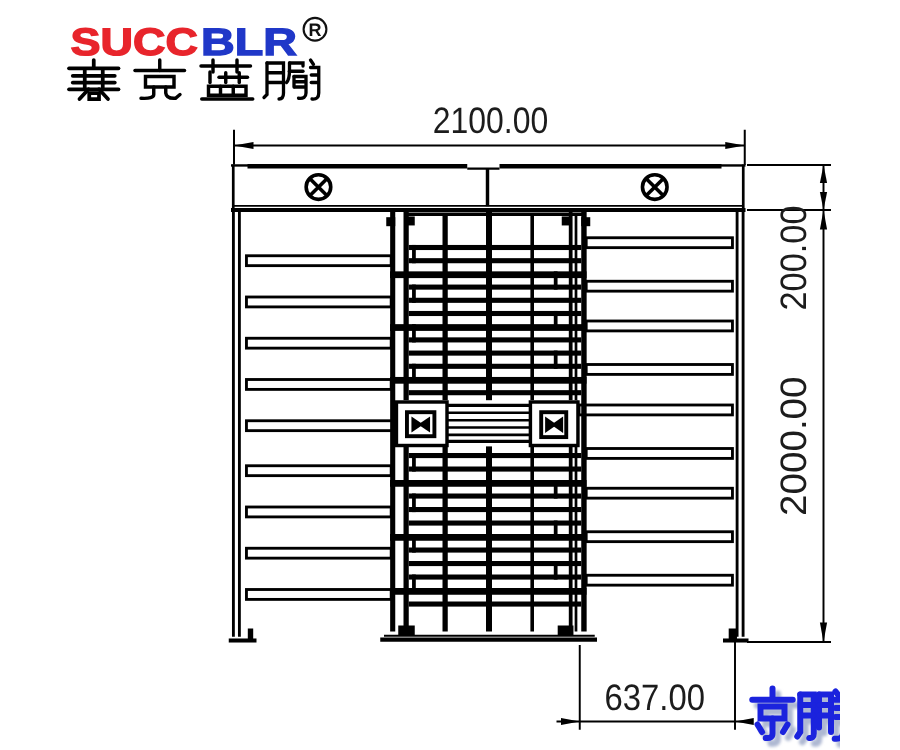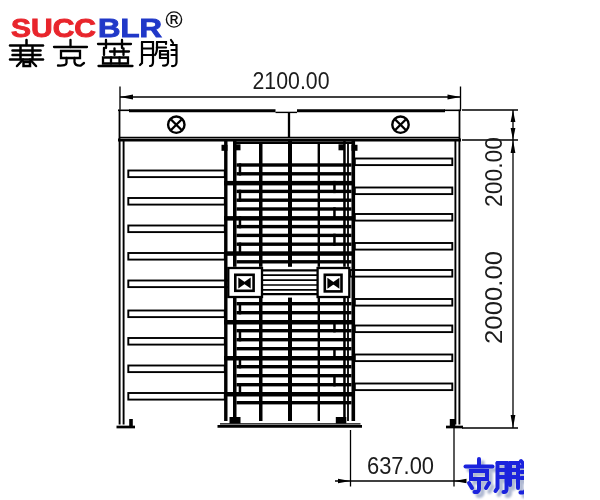--- a/index.html
+++ b/index.html
@@ -1,15 +1,15 @@
 <!DOCTYPE html>
 <html><head><meta charset="utf-8">
 <style>
 html,body{margin:0;padding:0;background:#fff;}
-#page{position:relative;width:524px;height:500px;background:#fff;overflow:hidden;}
+#page{position:relative;width:524px;height:500px;background:#fff;overflow:hidden;margin-left:36px;}
 svg text{font-family:"Liberation Sans",sans-serif;}
 </style></head>
 <body>
 <div id="page">
 <svg width="600" height="500" viewBox="0 0 600 500">
 
 <text x="11" y="36.5" font-size="25.5" font-weight="bold" fill="#e8252c" stroke="#e8252c" stroke-width="0.9" textLength="85" lengthAdjust="spacingAndGlyphs">SUCC</text>
 
 <text x="98" y="36.5" font-size="25.5" font-weight="bold" fill="#2038c8" stroke="#2038c8" stroke-width="0.9" textLength="64" lengthAdjust="spacingAndGlyphs">BLR</text>
 

